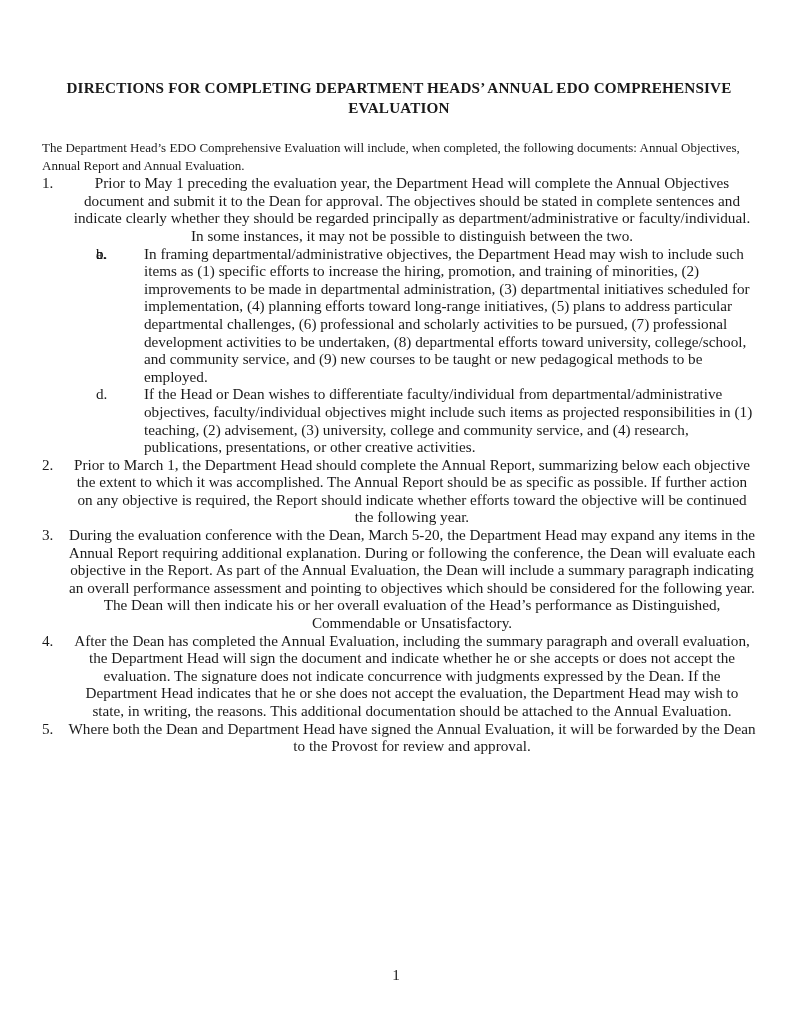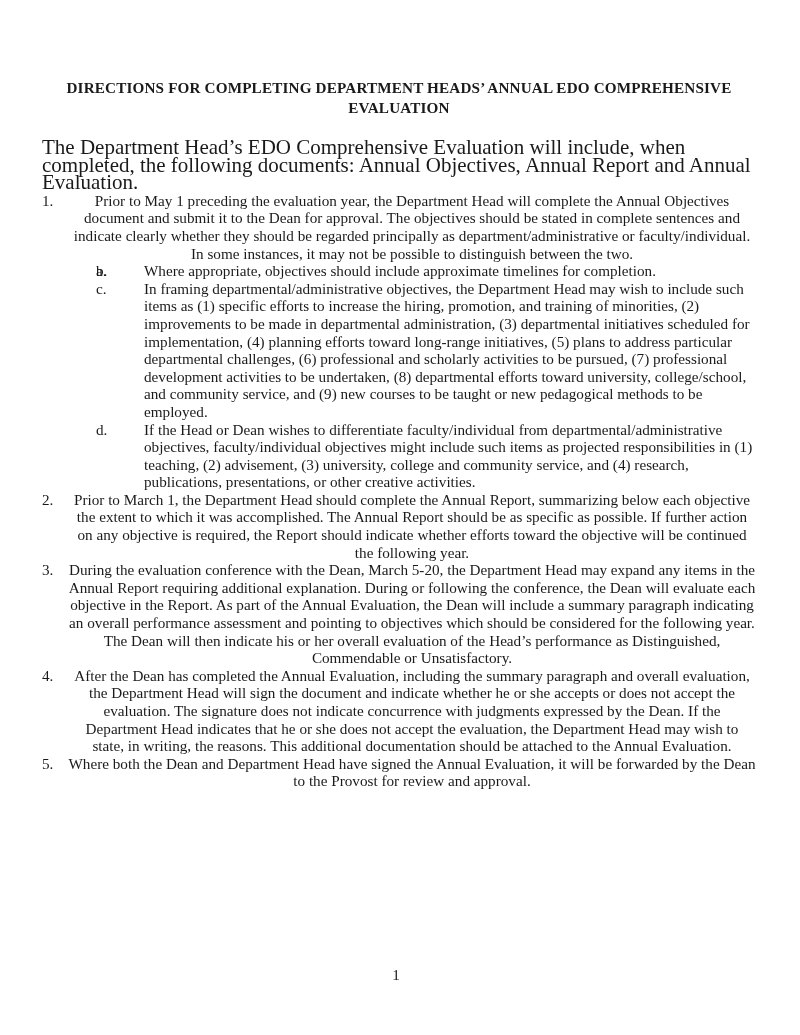--- a/index.html
+++ b/index.html
@@ -28,21 +28,21 @@
   .doc-title {
     font-size: 15.2px;
     font-weight: bold;
     text-align: center;
     line-height: 19.5px;
     margin: 0 0 0 0;
     padding: 0 8px;
     letter-spacing: 0.01em;
   }
   .intro {
-    font-size: 21px;
+    font-size: 13px;
     line-height: 17.6px;
     margin: 22px 0 0 0;
     text-align: left;
   }
   ol.main-list {
     list-style: none;
     margin: 0;
     padding: 0;
   }
   li.main-item {
@@ -107,21 +107,20 @@
 
       <li class="main-item">
         <span class="marker">1.</span>
         <span class="main-text">Prior to May 1 preceding the evaluation year, the Department Head will complete the Annual Objectives document and submit it to the Dean for approval.  The objectives should be stated in complete sentences and indicate clearly whether they should be regarded principally as department/administrative or faculty/individual.  In some instances, it may not be possible to distinguish between the two.</span>
         <ol class="sub-list">
           <li class="sub-item">
             <span class="marker">a.</span>
           </li>
           <li class="sub-item">
             <span class="marker">b.</span>
-            <span>Where appropriate, objectives should include approximate timelines for completion.</span>
           </li>
           <li class="sub-item">
             <span class="marker">c.</span>
             <span>In framing departmental/administrative objectives, the Department Head may wish to include such items as (1) specific efforts to increase the hiring, promotion, and training of minorities, (2) improvements to be made in departmental administration, (3) departmental initiatives scheduled for implementation, (4) planning efforts toward long-range initiatives, (5) plans to address particular departmental challenges, (6) professional and scholarly activities to be pursued, (7) professional development activities to be undertaken, (8) departmental efforts toward university, college/school, and community service, and (9) new courses to be taught or new pedagogical methods to be employed.</span>
           </li>
           <li class="sub-item">
             <span class="marker">d.</span>
             <span>If the Head or Dean wishes to differentiate faculty/individual from departmental/administrative objectives, faculty/individual objectives might include such items as projected responsibilities in (1) teaching, (2) advisement, (3) university, college and community service, and (4) research, publications, presentations, or other creative activities.</span>
           </li>
         </ol>

